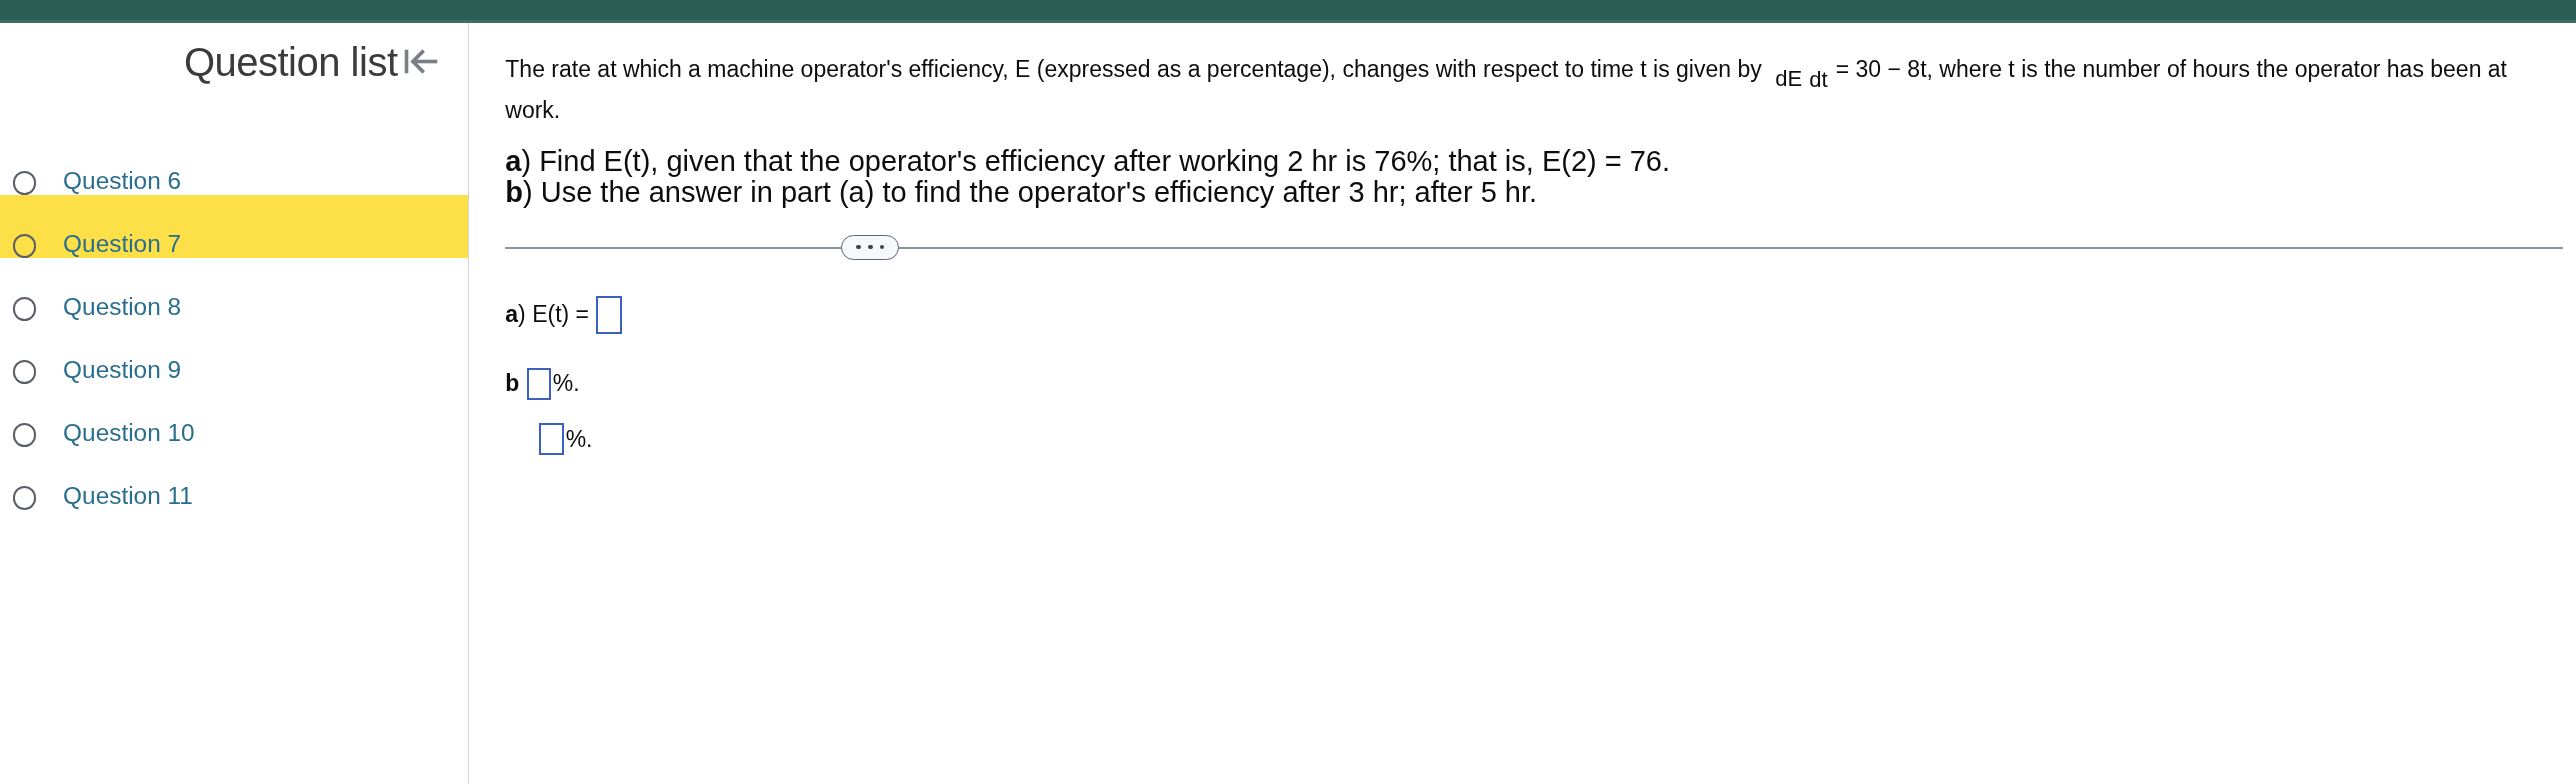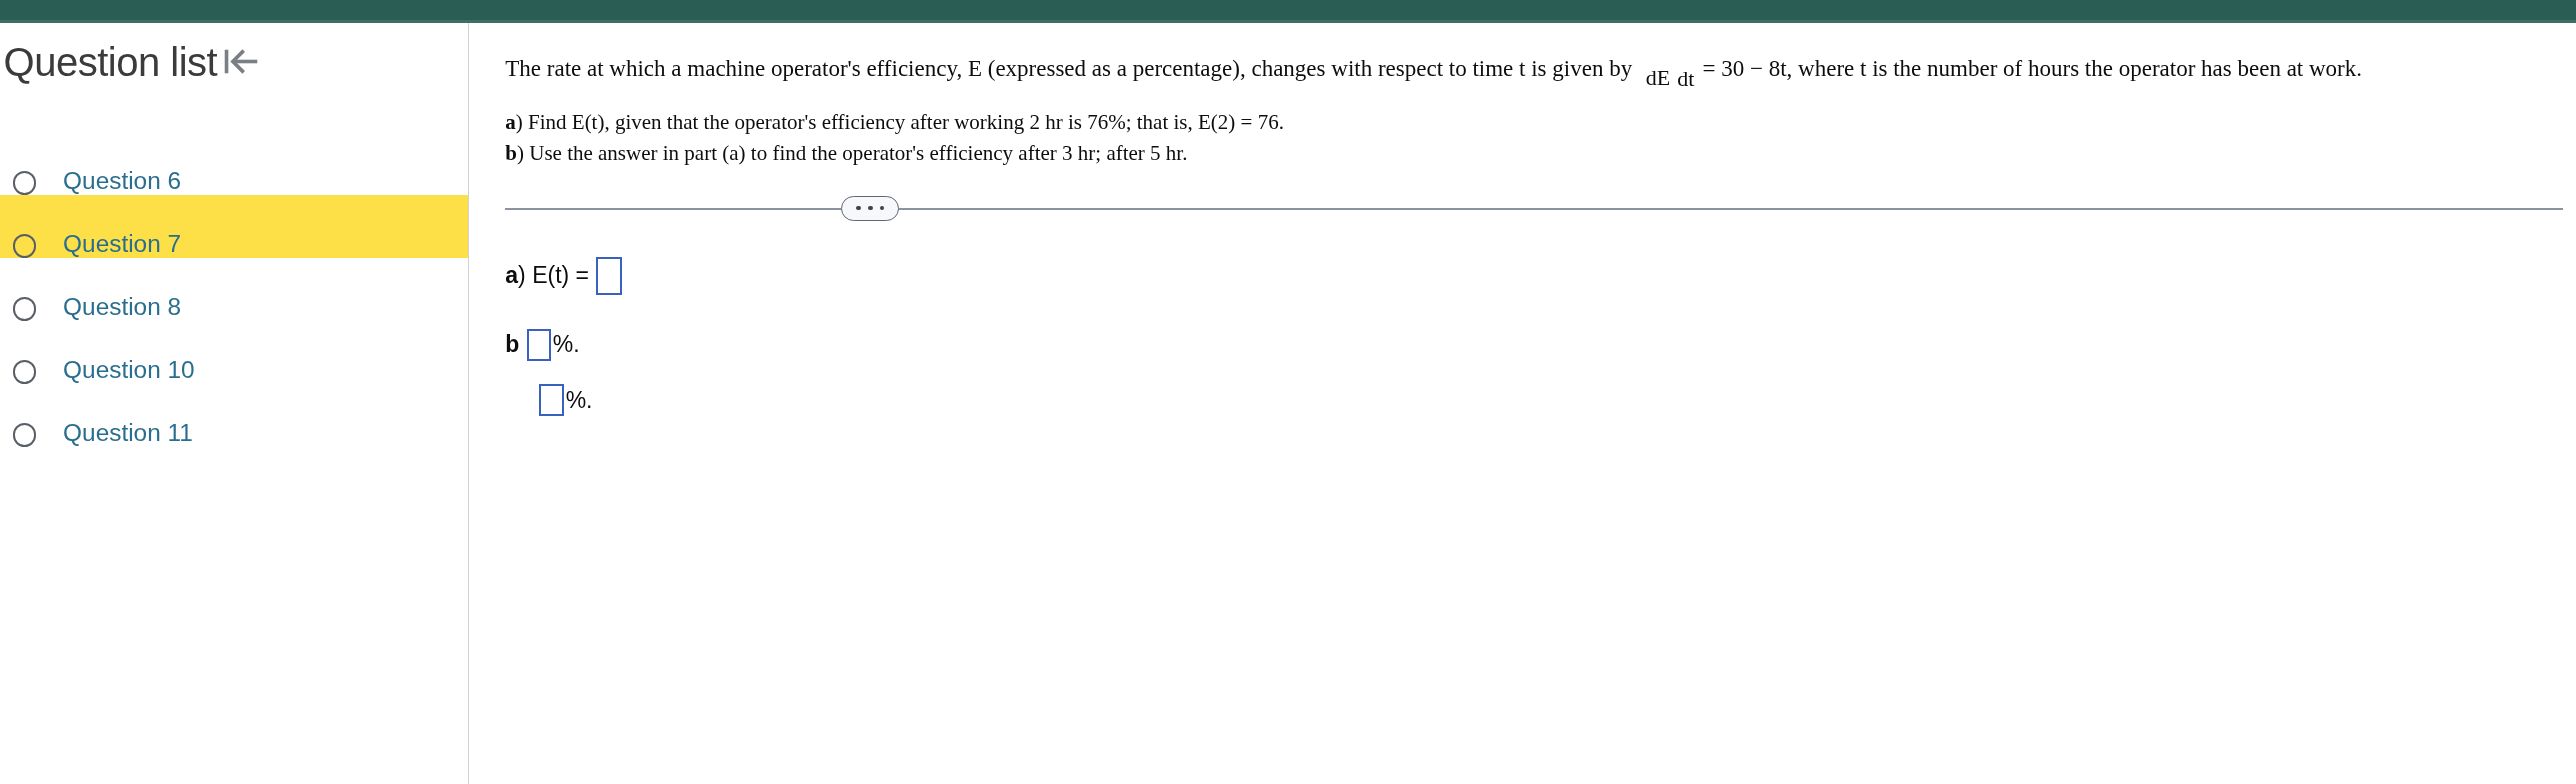--- a/index.html
+++ b/index.html
@@ -47,21 +47,21 @@
     flex: 0 0 468px;
     position: relative;
     background: #ffffff;
     border-right: 1.8px solid #cfd3d8;
     overflow: hidden;
   }
   #sidebar-header {
     height: 78px;
     display: flex;
     align-items: center;
-    justify-content: flex-start;
+    justify-content: flex-end;
     padding: 0 23.5px 0 3.6px;
     box-sizing: border-box;
   }
   #sidebar-title {
     font-size: 40px;
     font-weight: 400;
     color: #3b3b3b;
     letter-spacing: -0.5px;
     line-height: 1;
     white-space: nowrap;
@@ -111,21 +111,20 @@
     flex: 1 1 auto;
     position: relative;
     background: #ffffff;
     overflow: hidden;
     padding-left: 16.3px;
     box-sizing: border-box;
   }
 
   #problem-block {
     padding: 27px 13px 0 20px;
-    font-family: Liberation Serif, serif;
   }
   #problem-statement {
     font-size: 23px;
     line-height: 38px;
     color: #0d0d0d;
     max-width: 2059px;
   }
   .frac {
     display: inline-flex;
     flex-direction: row;
@@ -143,21 +142,21 @@
     height: 1.8px;
     background: #0d0d0d;
   }
   .frac .den {
     font-size: 22px;
     padding: 1.8px 3.6px 0 3.6px;
   }
 
   #problem-parts {
     margin-top: 16.3px;
-    font-size: 21px;
+    font-size: 29px;
     line-height: 31px;
     color: #0d0d0d;
   }
   .part-letter { font-weight: bold; }
 
   
   #divider-wrap {
     position: relative;
     margin: 27px 12.6px 0 20px;
     height: 27px;
@@ -255,20 +254,24 @@
     <div class="q-item selected">
       <span class="q-radio"></span>
       <span class="q-label">Question 7</span>
     </div>
 
     <div class="q-item">
       <span class="q-radio"></span>
       <span class="q-label">Question 8</span>
     </div>
 
+    <div class="q-item">
+      <span class="q-radio"></span>
+      <span class="q-label">Question 9</span>
+    </div>
 
     <div class="q-item">
       <span class="q-radio"></span>
       <span class="q-label">Question 10</span>
     </div>
 
     <div class="q-item">
       <span class="q-radio"></span>
       <span class="q-label">Question 11</span>
     </div>

